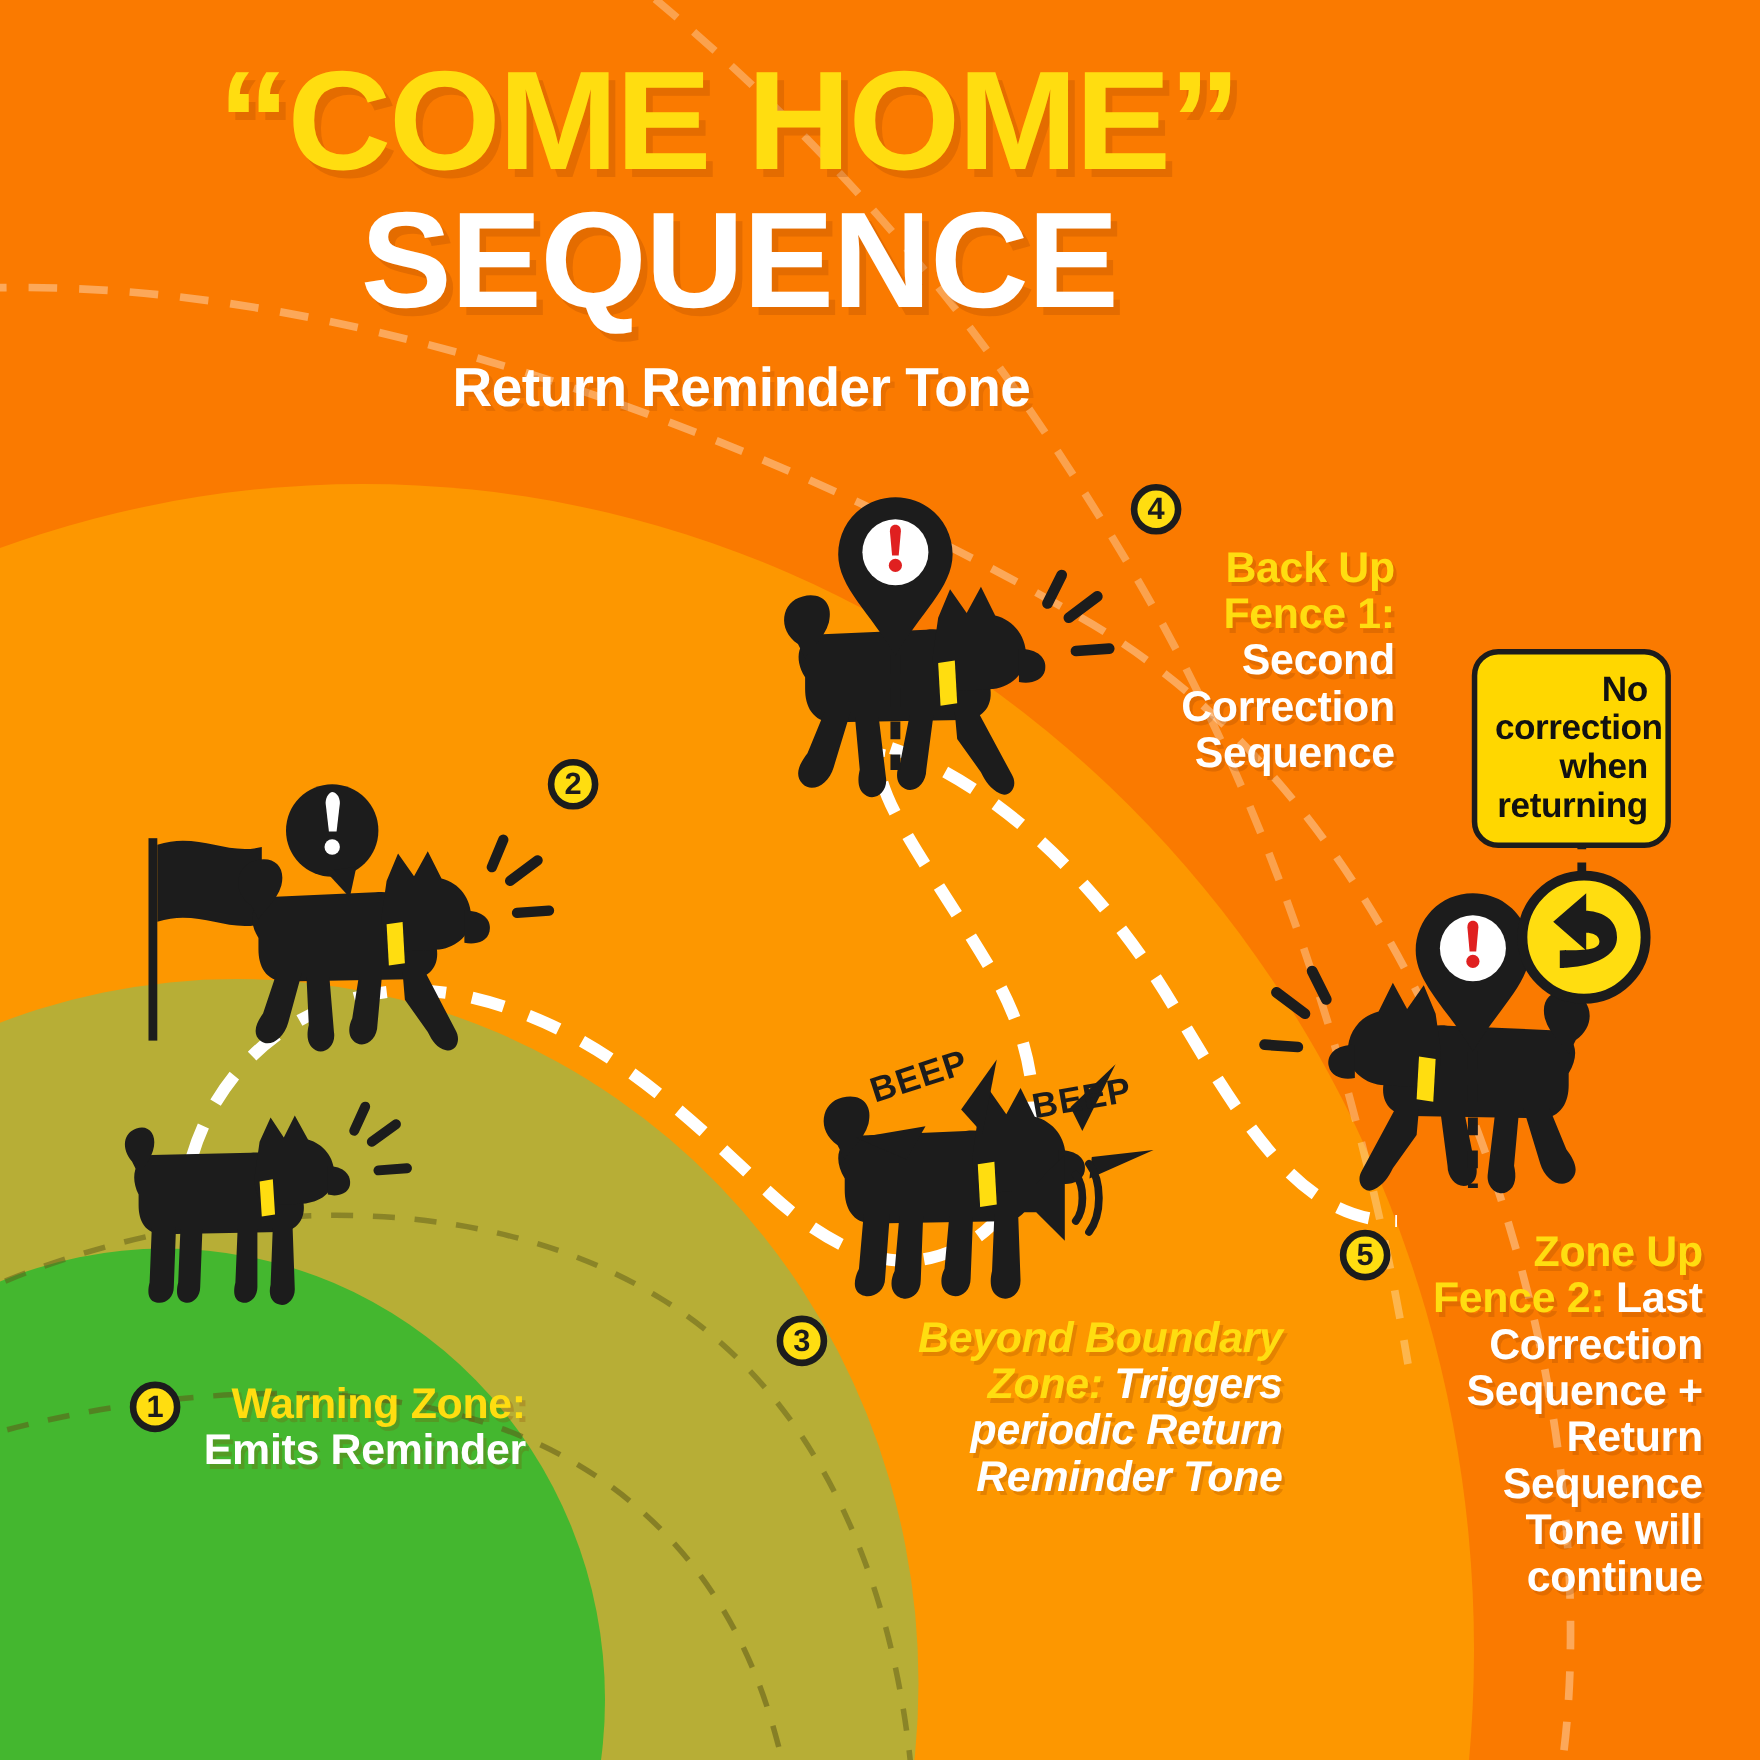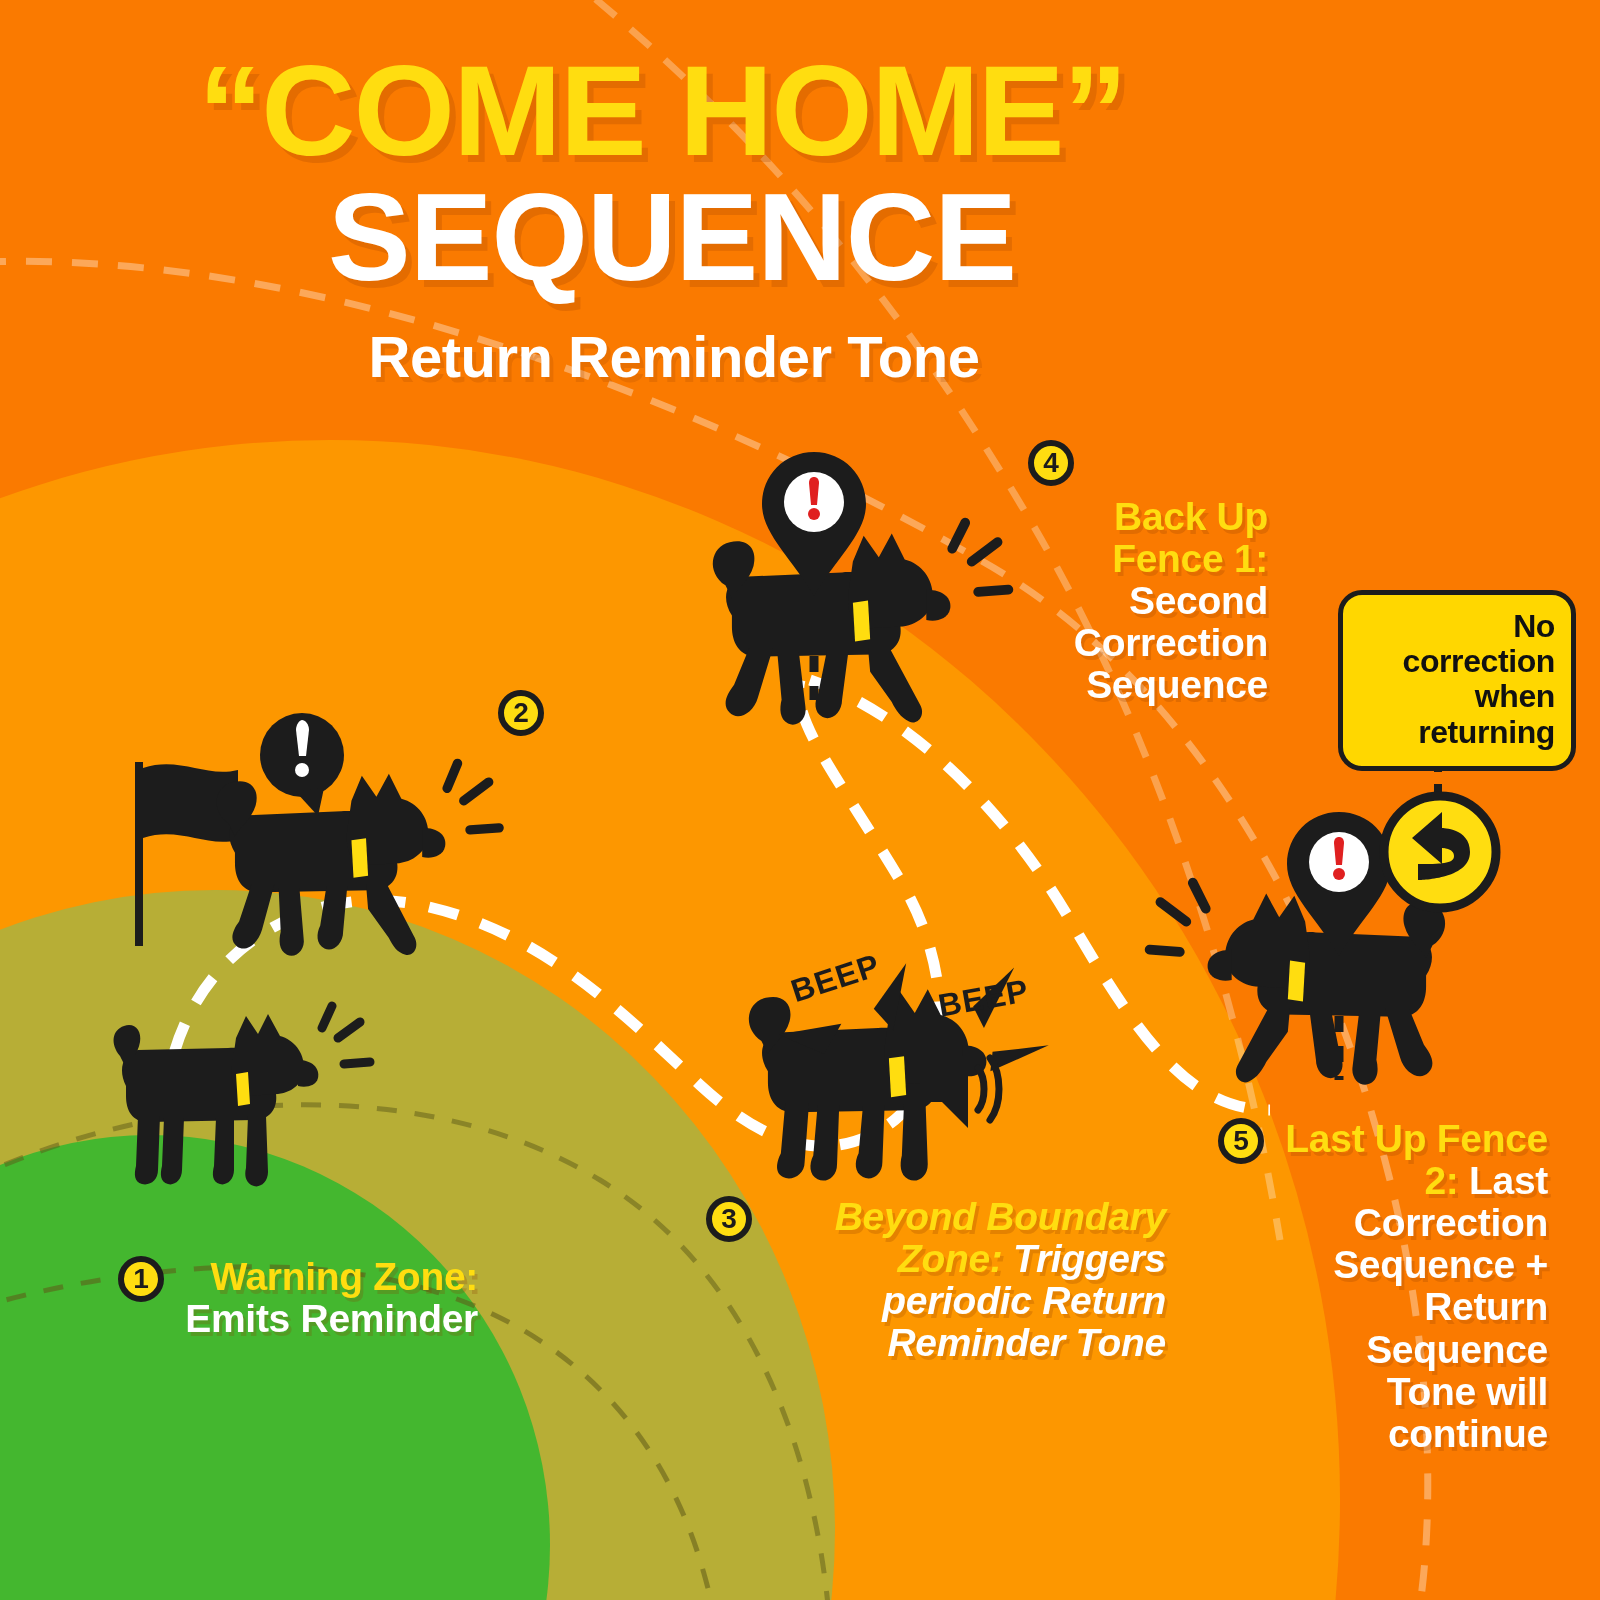--- a/index.html
+++ b/index.html
@@ -23,21 +23,21 @@
     font-stretch:condensed;
     transform:scaleX(1.02);
   }
   .t-line2{
     font-size:124px;line-height:1.0;font-weight:bold;color:#FFFFFF;
     letter-spacing:-1px;margin-top:2px;
     text-shadow:6px 7px 0 rgba(150,60,0,.22);
     margin-left:20px;
   }
   .t-sub{
-    font-size:58px;line-height:1.1;font-weight:bold;color:#FFFFFF;
+    font-size:50px;line-height:1.1;font-weight:bold;color:#FFFFFF;
     margin-top:26px;letter-spacing:-.5px;
     text-shadow:4px 5px 0 rgba(150,60,0,.18);
     margin-left:24px;
   }
 
   
   .step{position:absolute;z-index:40;}
   .step-row{display:flex;align-items:flex-start;gap:14px;}
   .badge{
     flex:0 0 auto;width:46px;height:46px;border-radius:50%;
@@ -64,21 +64,21 @@
   #step3{left:706px;top:1196px;}
   #step3 .step-text{max-width:400px;font-style:italic;}
   #step4{left:1028px;top:440px;}
   #step4 .step-text{max-width:240px;}
   #step5{left:1218px;top:1118px;width:330px;}
   #step5 .step-row{justify-content:flex-start;}
   #step5 .step-text{flex:1;text-align:right;}
 
   
   #nocorr{
-    position:absolute;left:1338px;top:590px;width:238px;
+    position:absolute;left:1338px;top:590px;width:181px;
     background:#FFD700;border:5px solid #1C1C1C;border-radius:24px;
     box-sizing:border-box;padding:14px 16px 16px 16px;z-index:45;
   }
   #nocorr .nc-text{
     font-size:32px;line-height:1.1;font-weight:bold;color:#111;
     text-align:right;letter-spacing:-.4px;
   }
 
   
   .beep{
@@ -319,21 +319,21 @@
     <div class="step-text" style="margin-top:10px">
       <span class="hl">Back Up Fence 1:</span> 
       <span>Second Correction Sequence</span>
     </div>
   </div>
 
   <div class="step right" id="step5">
     <div class="step-row">
       <div class="badge">5</div>
       <div class="step-text">
-        <span class="hl">Last Up Fence 2:</span> 
+        <span class="hl">Zone Up Fence 2:</span> 
         <span>Last Correction Sequence + Return Sequence Tone will continue</span>
       </div>
     </div>
   </div>
 
   <div id="nocorr">
     <div class="nc-text">No correction when returning</div>
   </div>
 
   <div class="beep" id="beep-left">BEEP</div>

